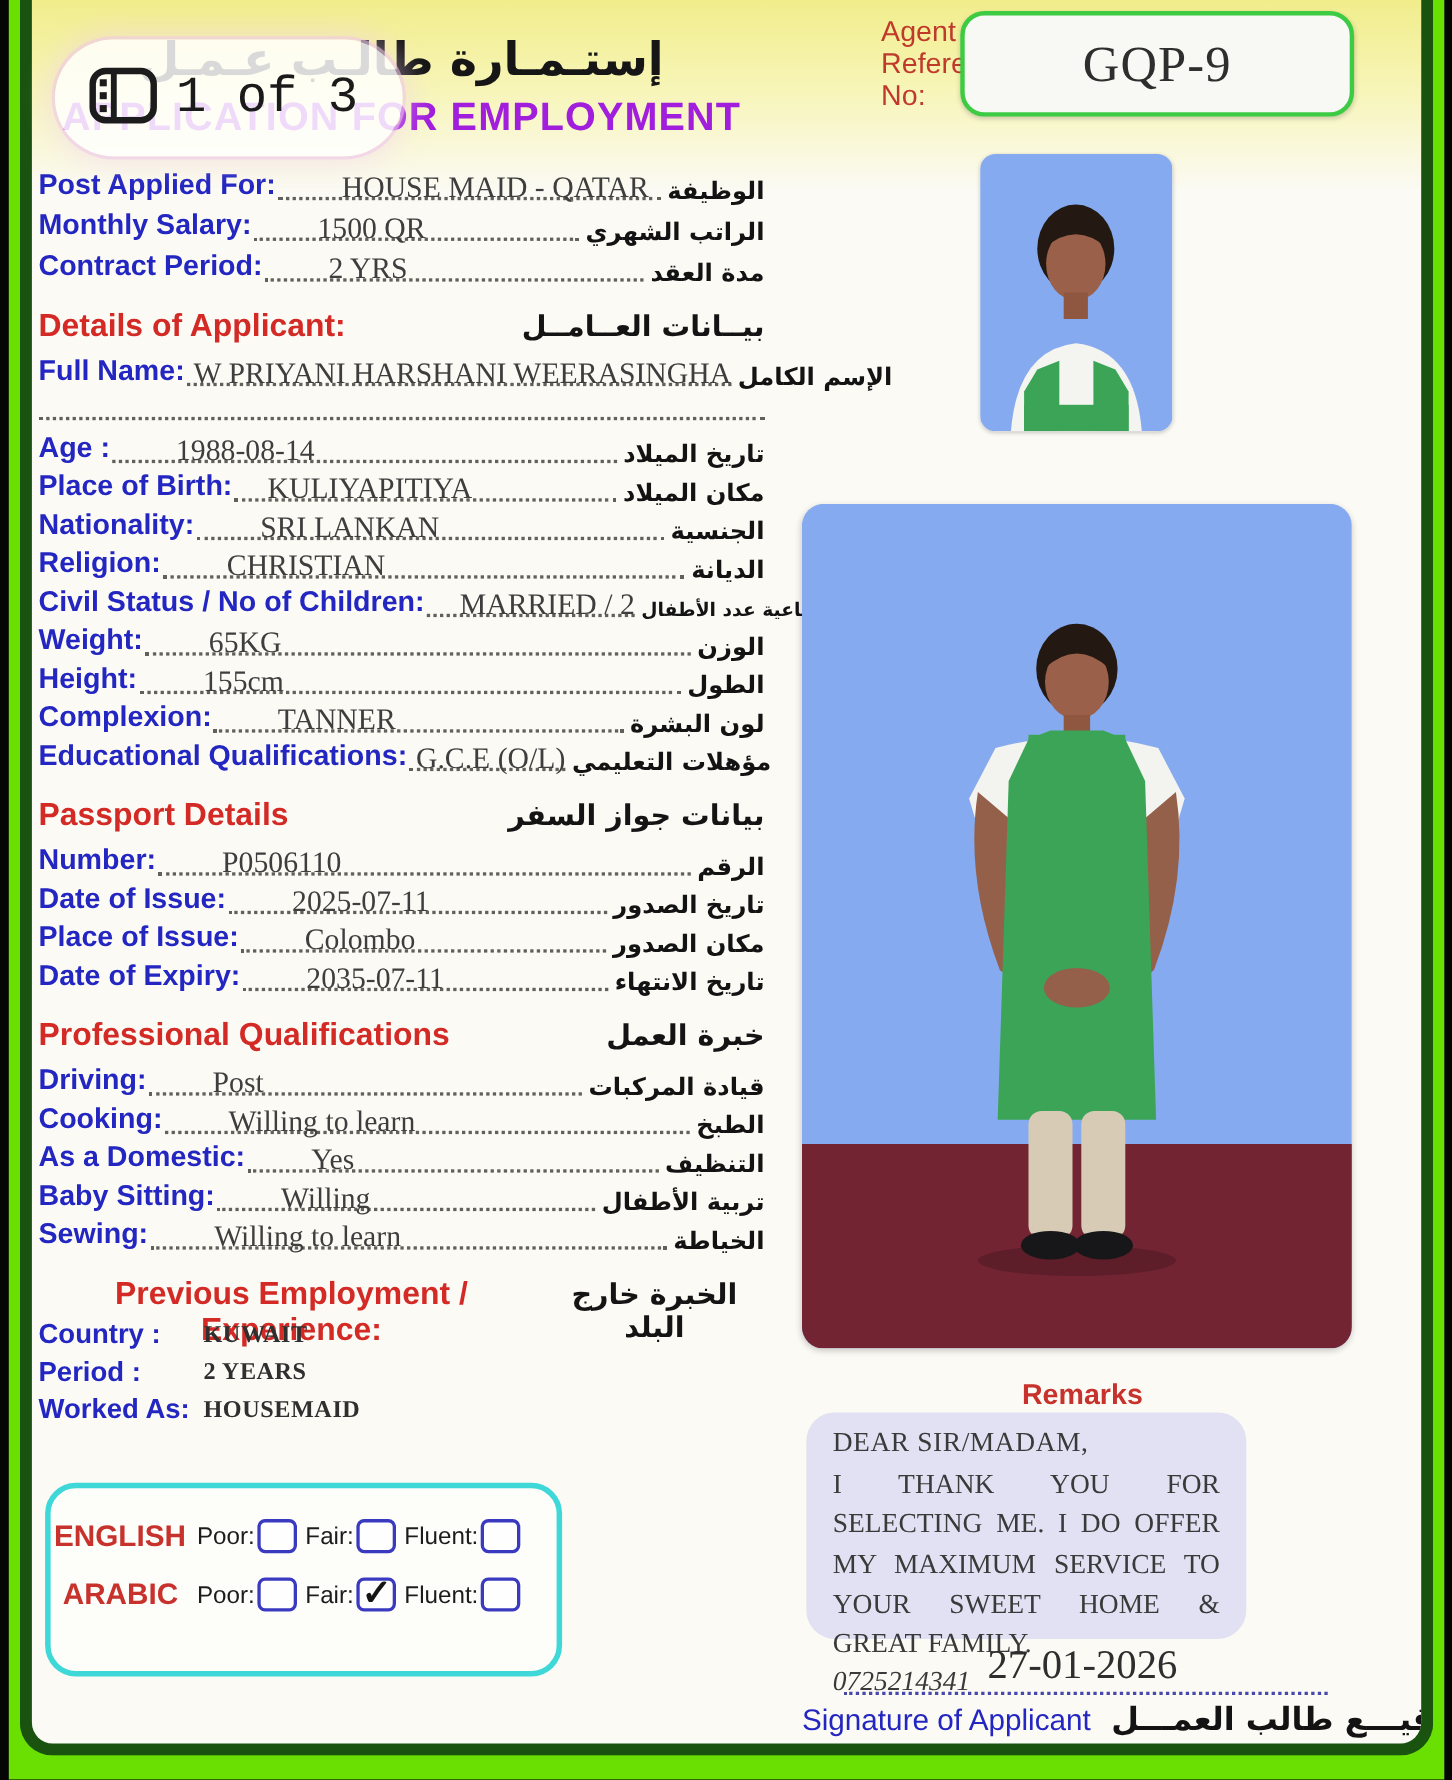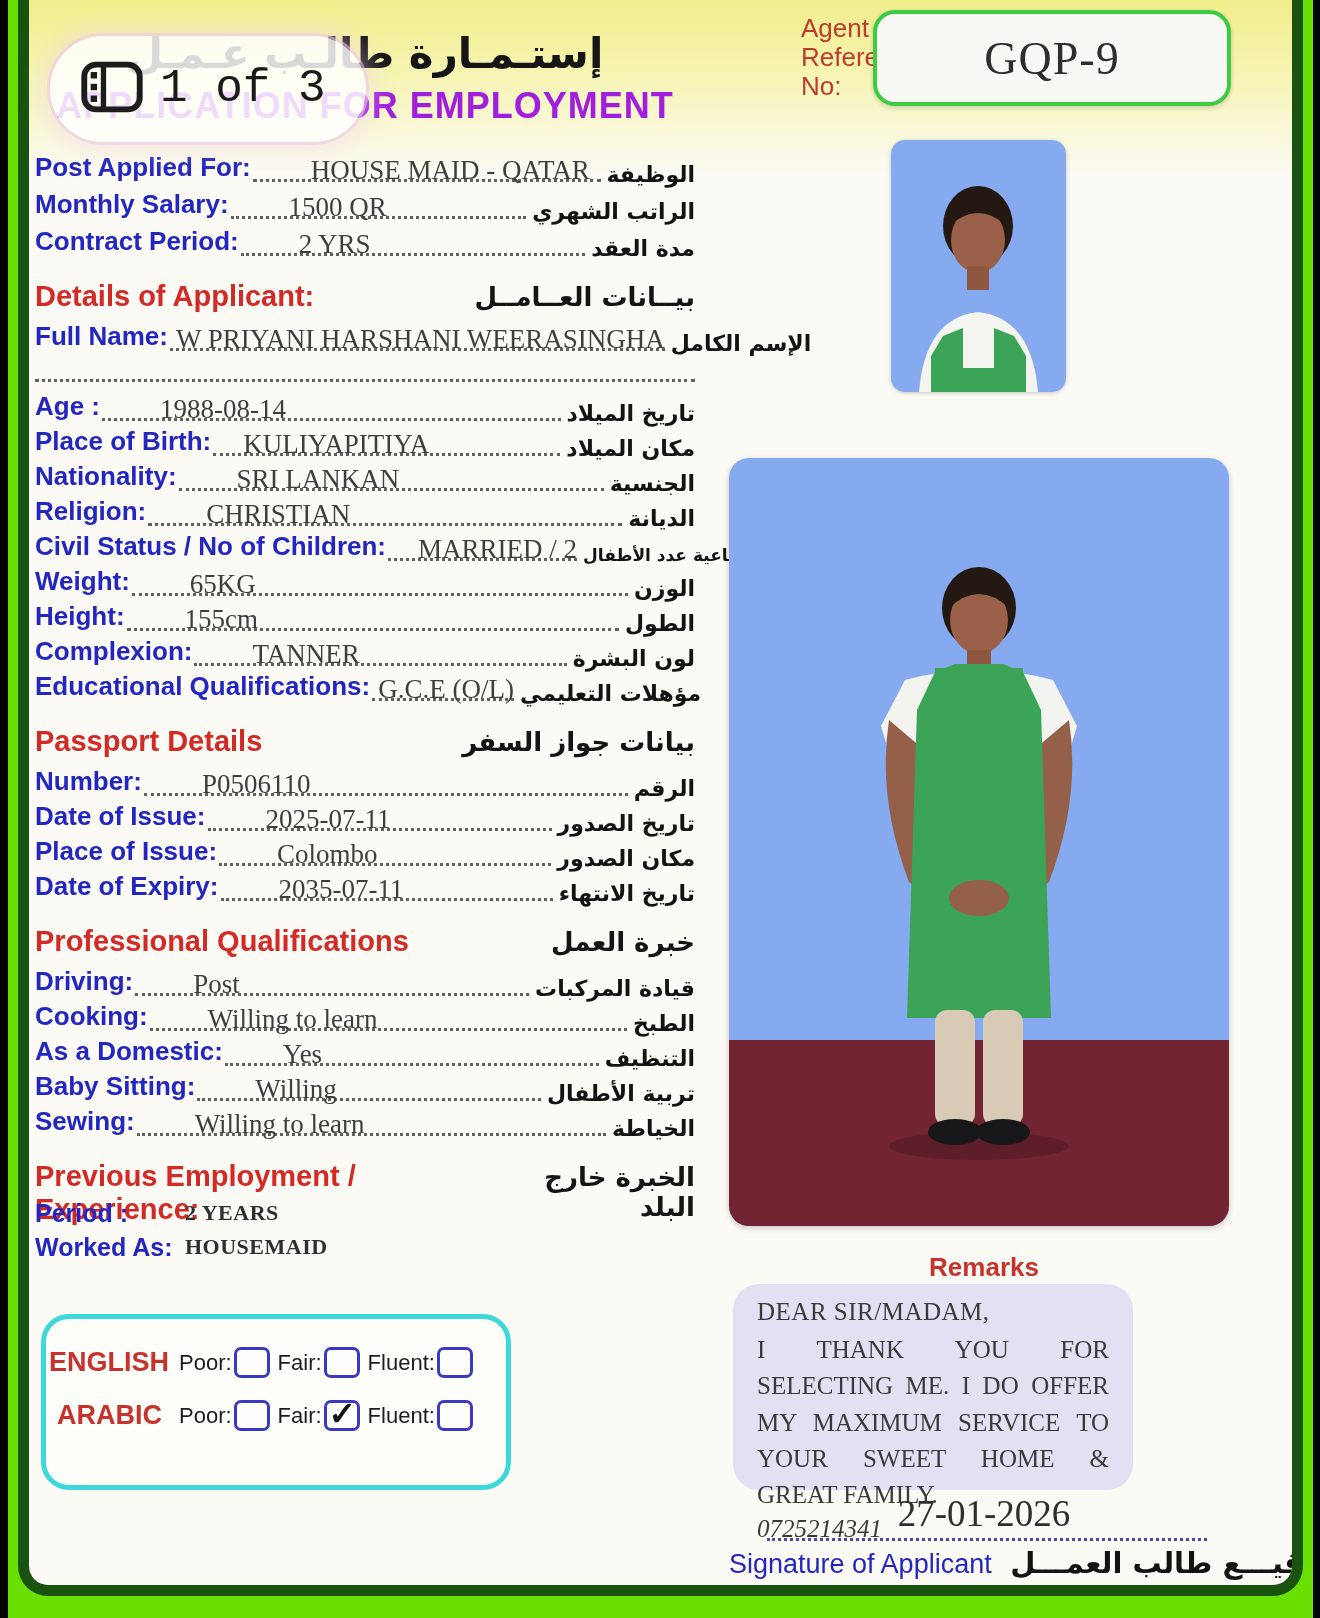--- a/index.html
+++ b/index.html
@@ -37,21 +37,21 @@
   .fline.tight  { padding-left:6px; }
   .fline.mid    { padding-left:30px; }
   .fvalue { font-family:"Liberation Serif",serif; font-size:27px; color:#3E3E3E;
             white-space:nowrap; transform:translateY(5px); line-height:1; }
   .far { font-family:"DejaVu Sans",sans-serif; font-weight:bold; font-size:22px; color:#131313;
          white-space:nowrap; direction:rtl; transform:translateY(4px); line-height:1.05; }
   .far.small { font-size:17px; }
   .dotted-spacer { height:28px; border-bottom:3px dotted #61615B; margin-bottom:4px; }
 
   
-  .sec { display:flex; justify-content:space-between; align-items:baseline; margin-top:24px; height:36px; }
+  .sec { display:flex; justify-content:space-between; align-items:baseline; margin-top:24px; height:36px;text-align:center; }
   .sec-en { color:#D32A25; font-size:29px; font-weight:bold; }
   .sec-ar { font-family:"DejaVu Sans",sans-serif; font-size:26px; font-weight:bold; color:#141414; direction:rtl; }
 
   
   .prow { display:flex; align-items:center; height:34px; }
   .plabel { color:#2326C0; font-weight:bold; font-size:25px; width:150px; }
   .pvalue { font-family:"Liberation Serif",serif; font-size:22px; font-weight:bold;
             color:#2F2F2F; letter-spacing:0.5px; }
 
   
@@ -291,20 +291,24 @@
             <span class="fvalue">Willing to learn</span>
           </span>
         <span class="far">الخياطة</span>
       </div>
 
       <div class="sec">
         <span class="sec-en">Previous Employment / Experience:</span>
         <span class="sec-ar">الخبرة خارج البلد</span>
       </div>
       <div class="prow">
+        <span class="plabel">Country :</span>
+        <span class="pvalue">KUWAIT</span>
+      </div>
+      <div class="prow">
         <span class="plabel">Period :</span>
         <span class="pvalue">2 YEARS</span>
       </div>
       <div class="prow">
         <span class="plabel">Worked As:</span>
         <span class="pvalue">HOUSEMAID</span>
       </div>
 
       <div class="lang-box">
         <div class="lrow">

